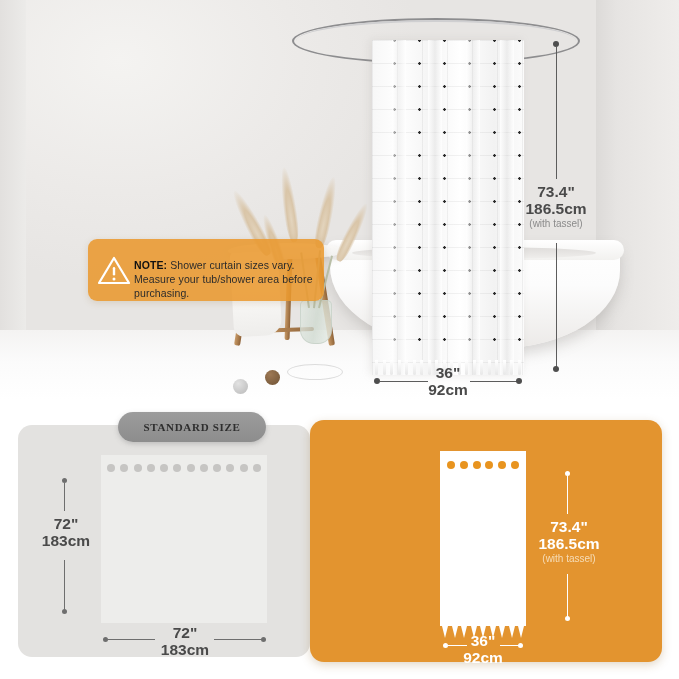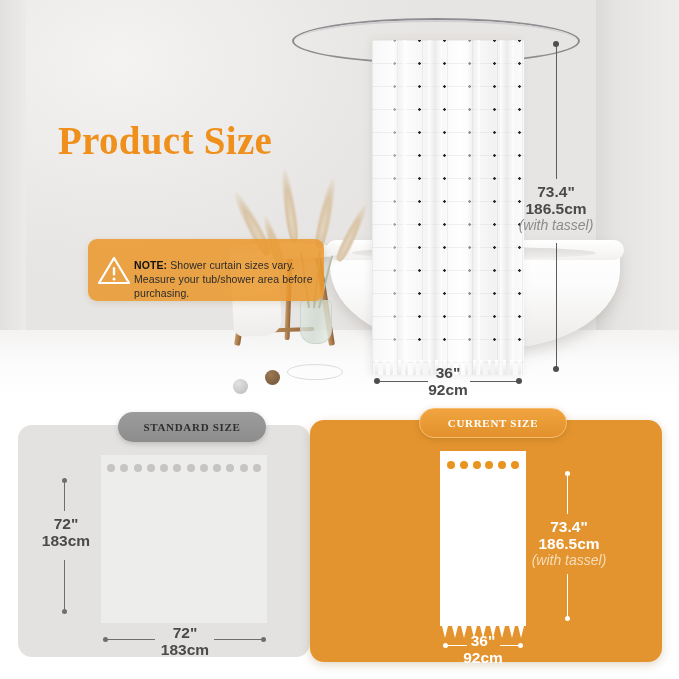--- a/index.html
+++ b/index.html
@@ -150,21 +150,21 @@
   .note-tri { width: 40px; flex: 0 0 40px; display:flex; align-items:center; justify-content:center; }
   .note-text {
     font-size: 10.5px; color: #2b2b2b; line-height: 1.32; letter-spacing: .1px; margin-top: 20px;
   }
   .note-text b { color: #111; }
 
   
   .dimlabel { position: absolute; text-align: center; line-height: 1.12; }
   .dimlabel .n1 { font-size: 15.5px; font-weight: bold; color: #4a4a4a; }
   .dimlabel .n2 { font-size: 15.5px; font-weight: bold; color: #4a4a4a; }
-  .dimlabel .n3 { font-size: 14px; color: #8b8b8b; font-style: italic; }
+  .dimlabel .n3 { font-size: 10px; color: #8b8b8b; }
 
   .vline { position: absolute; width: 1.2px; background: #5c5c5c; }
   .hline { position: absolute; height: 1.2px; background: #5c5c5c; }
   .dot { position: absolute; width: 6px; height: 6px; border-radius: 50%; background: #4e4e4e; }
 
   
   .panel-std {
     position: absolute; left: 18px; top: 425px; width: 292px; height: 232px;
     background: #e3e2e0; border-radius: 14px;
   }
@@ -291,21 +291,20 @@
         <div class="tsl"></div>
       <div class="tsl"></div>
         <div class="tsl"></div>
       <div class="tsl"></div>
         <div class="tsl"></div>
       <div class="tsl"></div>
         <div class="tsl"></div>
     </div>
   </div>
 
-  <div class="title">Product Size</div>
 
   <div class="note">
     <div class="note-tri">
       <svg width="34" height="30" viewBox="0 0 34 30" aria-hidden="true">
         <path d="M17 3 L32 28 L2 28 Z" fill="none" stroke="#ffffff" stroke-width="2.2" stroke-linejoin="round"></path>
         <rect x="15.8" y="12" width="2.4" height="8.5" rx="1.2" fill="#ffffff"></rect>
         <circle cx="17" cy="24" r="1.5" fill="#ffffff"></circle>
       </svg>
     </div>
     <div class="note-text">
@@ -329,21 +328,20 @@
     <div class="n1">36"</div>
     <div class="n2">92cm</div>
   </div>
   <div class="hline" style="left:470px;top:381px;width:48px;"></div>
   <div class="dot" style="left:516px;top:378px;"></div>
 
   <div class="panel-std"></div>
   <div class="panel-cur"></div>
 
   <div class="badge badge-std">STANDARD SIZE</div>
-  <div class="badge badge-cur">CURRENT SIZE</div>
 
   <div class="std-curtain"></div>
   <div class="std-grommets">
     <div class="gr-std"></div>
       <div class="gr-std"></div>
     <div class="gr-std"></div>
       <div class="gr-std"></div>
     <div class="gr-std"></div>
       <div class="gr-std"></div>
     <div class="gr-std"></div>

